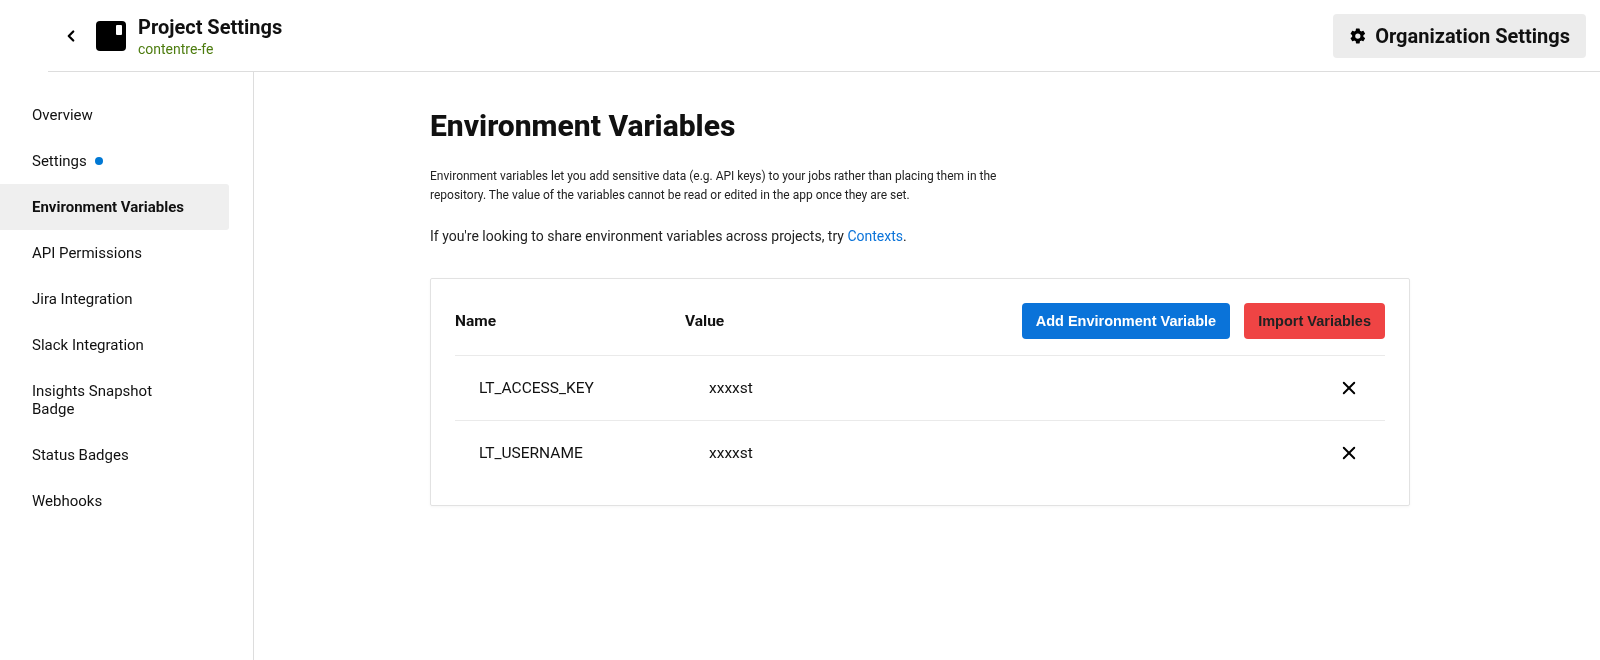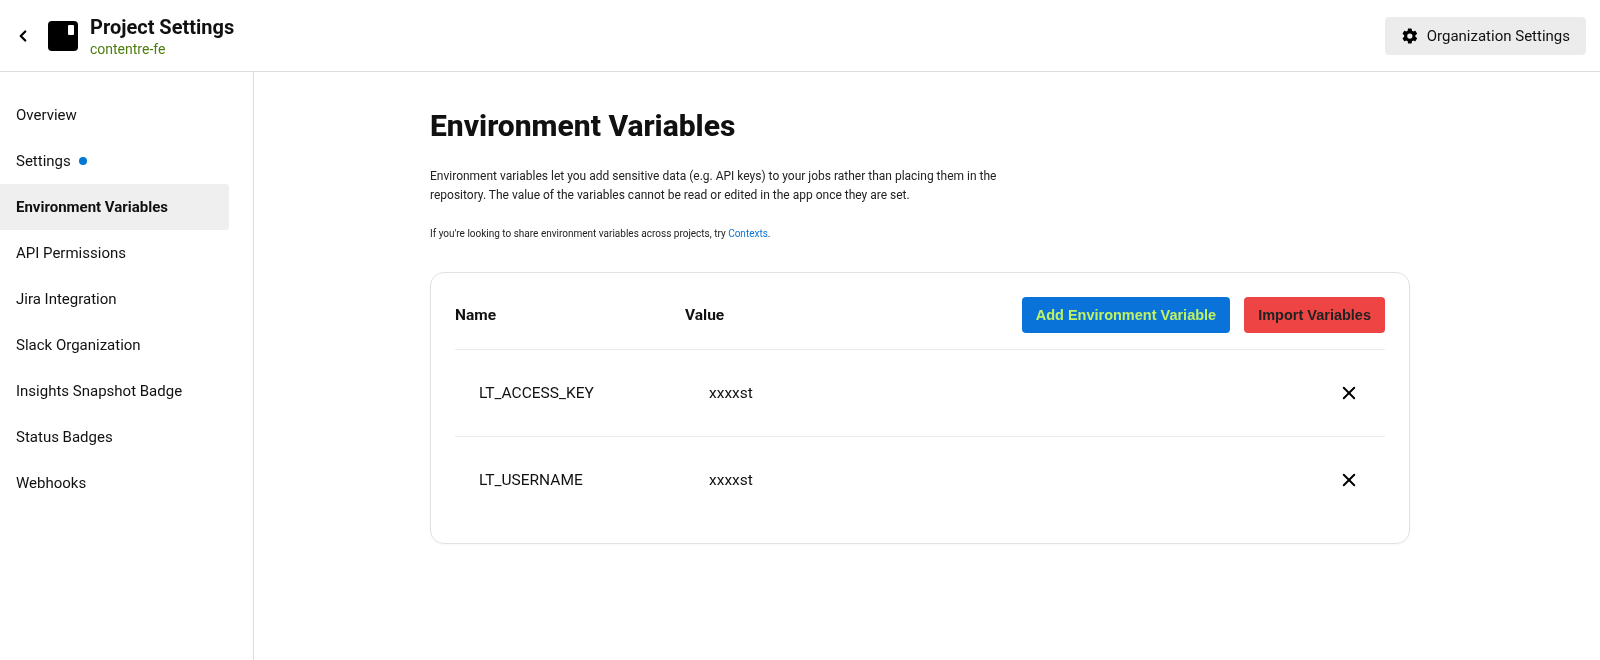--- a/index.html
+++ b/index.html
@@ -11,20 +11,21 @@
       height: 660px;
       overflow: hidden;
     }
     .header {
       display: flex;
       align-items: center;
       justify-content: space-between;
       padding: 10px 14px 10px 10px;
       border-bottom: 1px solid #ddd;
       height: 72px;
+      margin-left: 48px;
     }
     .header-left {
       display: flex;
       align-items: center;
       gap: 12px;
     }
     .back-btn {
       width: 26px;
       height: 26px;
       display: flex;
@@ -63,39 +64,39 @@
       color: #4d7c0f;
       margin-top: 2px;
     }
     .org-btn {
       display: flex;
       align-items: center;
       gap: 8px;
       background: #ececec;
       padding: 10px 16px;
       border-radius: 4px;
-      font-size: 15px;
-      font-weight: 400;
+      font-size: 20px;
+      font-weight: 700;
       cursor: pointer;
     }
     .content {
       display: flex;
       height: calc(100% - 72px);
     }
     .sidebar {
       width: 254px;
       padding: 20px 0;
       border-right: 1px solid #ddd;
       flex-shrink: 0;
     }
     .sidebar-item {
       display: flex;
       align-items: center;
       gap: 8px;
-      padding: 14px 16px;
+      padding: 14px 32px;
       font-size: 15px;
       cursor: pointer;
       border-radius: 0 3px 3px 0;
       margin-right: 24px;
     }
     .sidebar-item.active {
       background: #efefef;
       font-weight: 700;
     }
     .dot {
@@ -118,29 +119,29 @@
       margin-bottom: 24px;
     }
     .page-desc {
       font-size: 12px;
       line-height: 1.55;
       color: #222;
       max-width: 620px;
       margin-bottom: 22px;
     }
     .page-desc2 {
-      font-size: 10px;
+      font-size: 14px;
       line-height: 1.55;
       color: #222;
       margin-bottom: 30px;
     }
     .link { color: #0a73d9; cursor: pointer; }
     .card {
       border: 1px solid #e2e2e2;
-      border-radius: 14px;
+      border-radius: 2px;
       box-shadow: 0 1px 3px rgba(0,0,0,0.04);
       padding: 0;
     }
     .card-header {
       display: flex;
       align-items: center;
       justify-content: space-between;
       padding: 24px 24px 16px 24px;
     }
     .cols {
@@ -162,26 +163,26 @@
       gap: 14px;
     }
     .btn {
       padding: 10px 14px;
       border-radius: 4px;
       font-size: 14.5px;
       font-weight: 600;
       cursor: pointer;
       border: none;
     }
-    .btn-primary { background: #0a73d9; color: #bef264; }
+    .btn-primary { background: #0a73d9; color: #ffffff; }
     .btn-secondary { background: #ef4444; color: #222; }
     .row {
       display: flex;
       align-items: center;
-      padding: 31px 24px;
+      padding: 20px 24px;
       border-top: 1px solid #eaeaea;
       margin: 0 24px;
     }
     .row:first-of-type { border-top: 1px solid #eaeaea; }
     .row .r-name { width: 230px; font-size: 15.5px; }
     .row .r-value { flex: 1; font-size: 15.5px; }
     .row .r-del {
       width: 24px;
       height: 24px;
       display: flex;
@@ -227,21 +228,21 @@
       <div class="sidebar-item active">
         <span>Environment Variables</span>
       </div>
       <div class="sidebar-item">
         <span>API Permissions</span>
       </div>
       <div class="sidebar-item">
         <span>Jira Integration</span>
       </div>
       <div class="sidebar-item">
-        <span>Slack Organization</span>
+        <span>Slack Integration</span>
       </div>
       <div class="sidebar-item">
         <span>Insights Snapshot Badge</span>
       </div>
       <div class="sidebar-item">
         <span>Status Badges</span>
       </div>
       <div class="sidebar-item">
         <span>Webhooks</span>
       </div>

